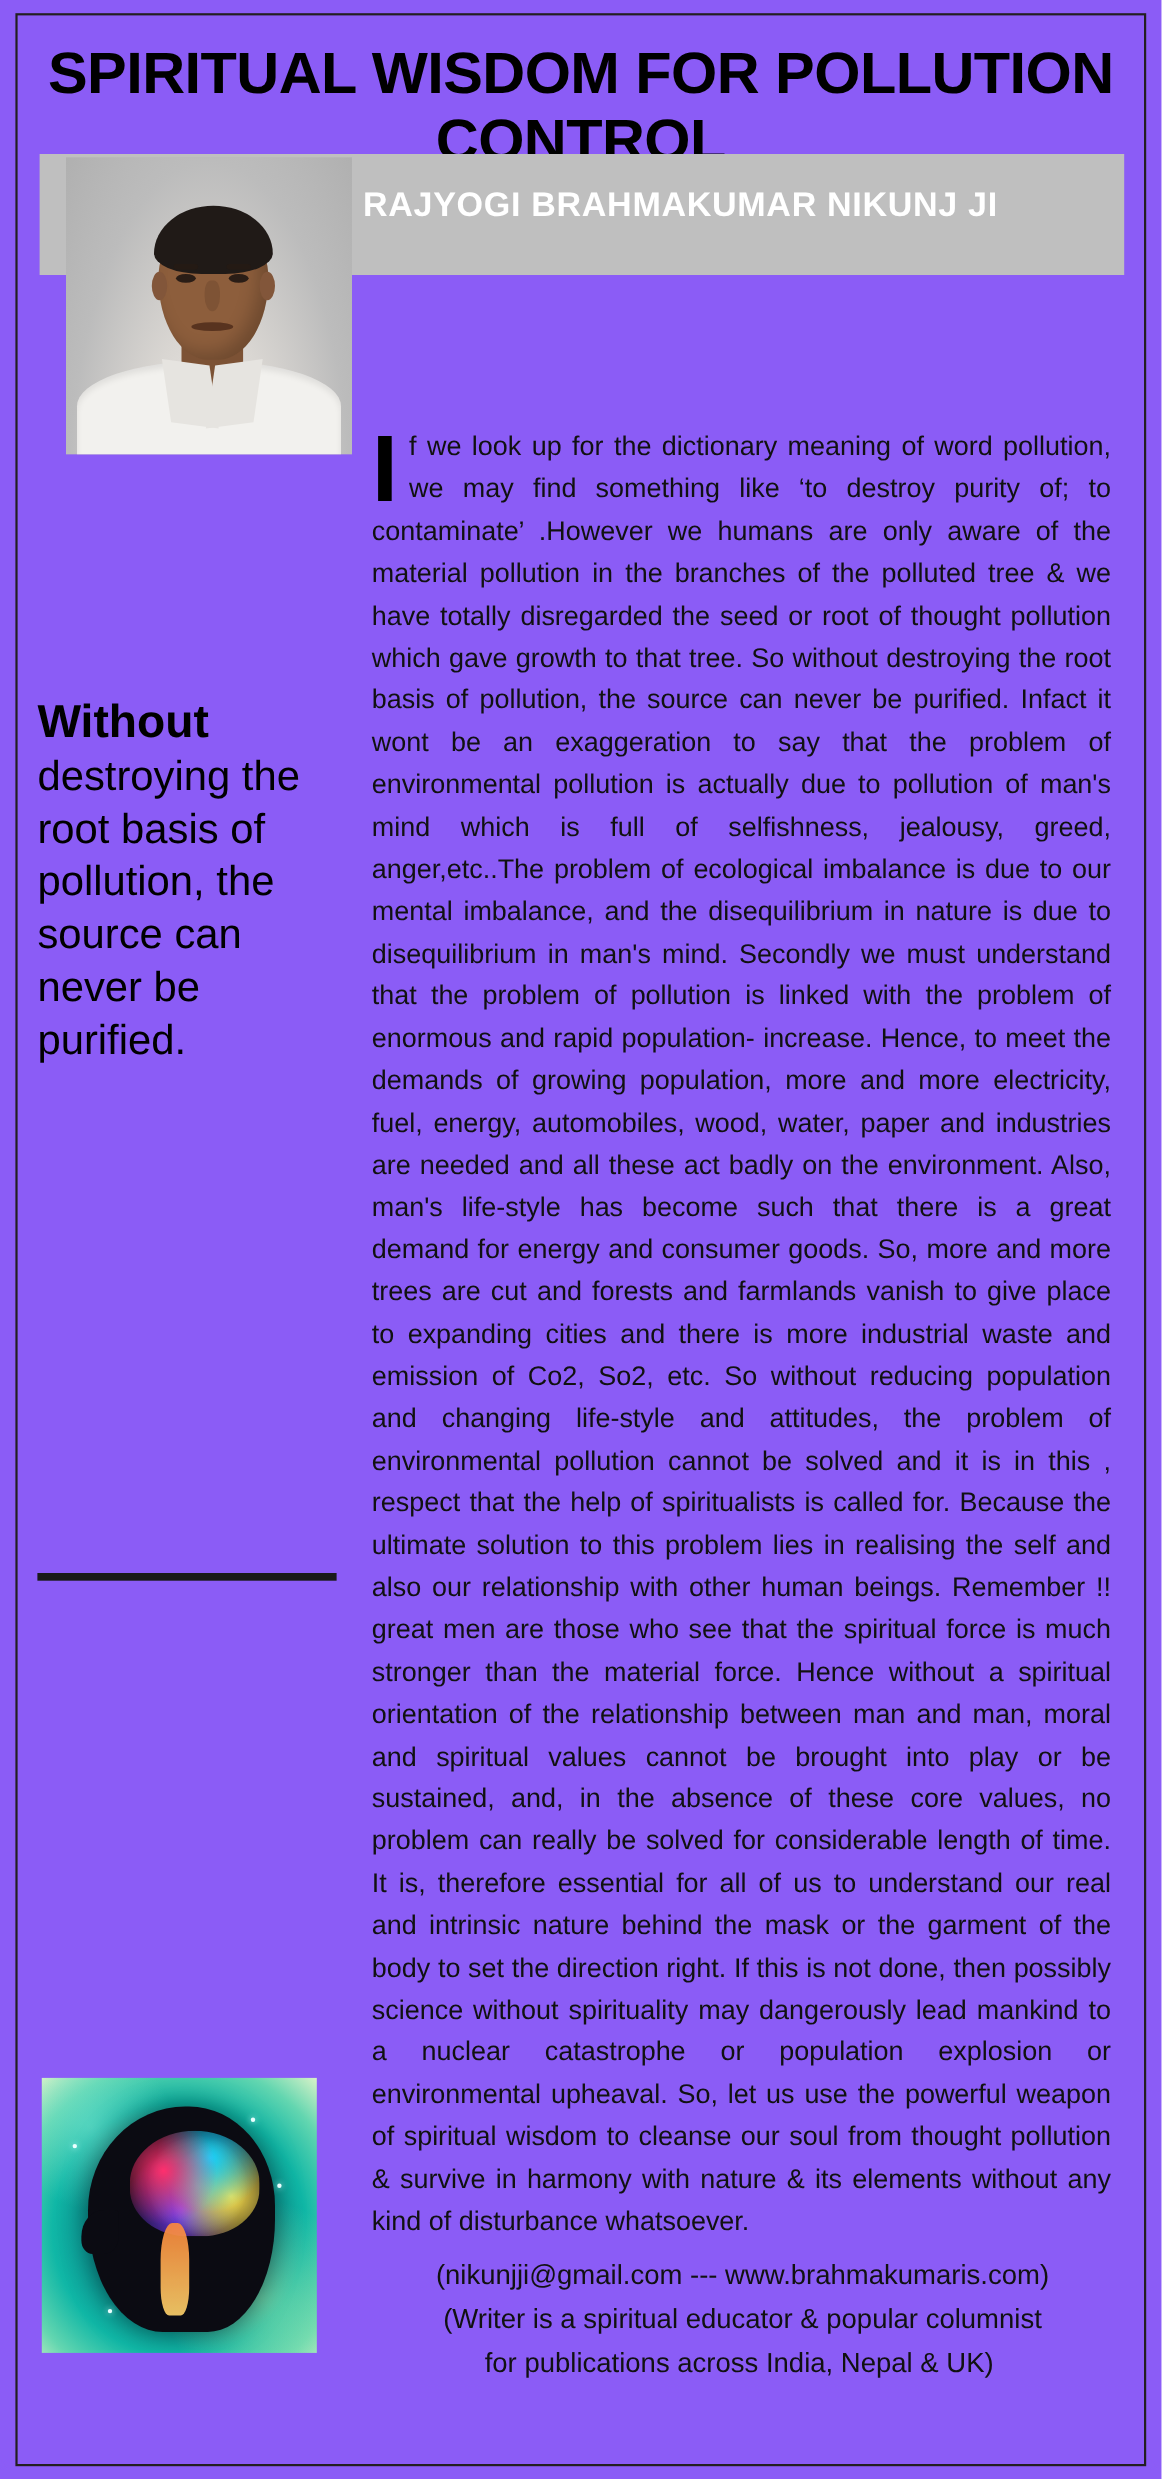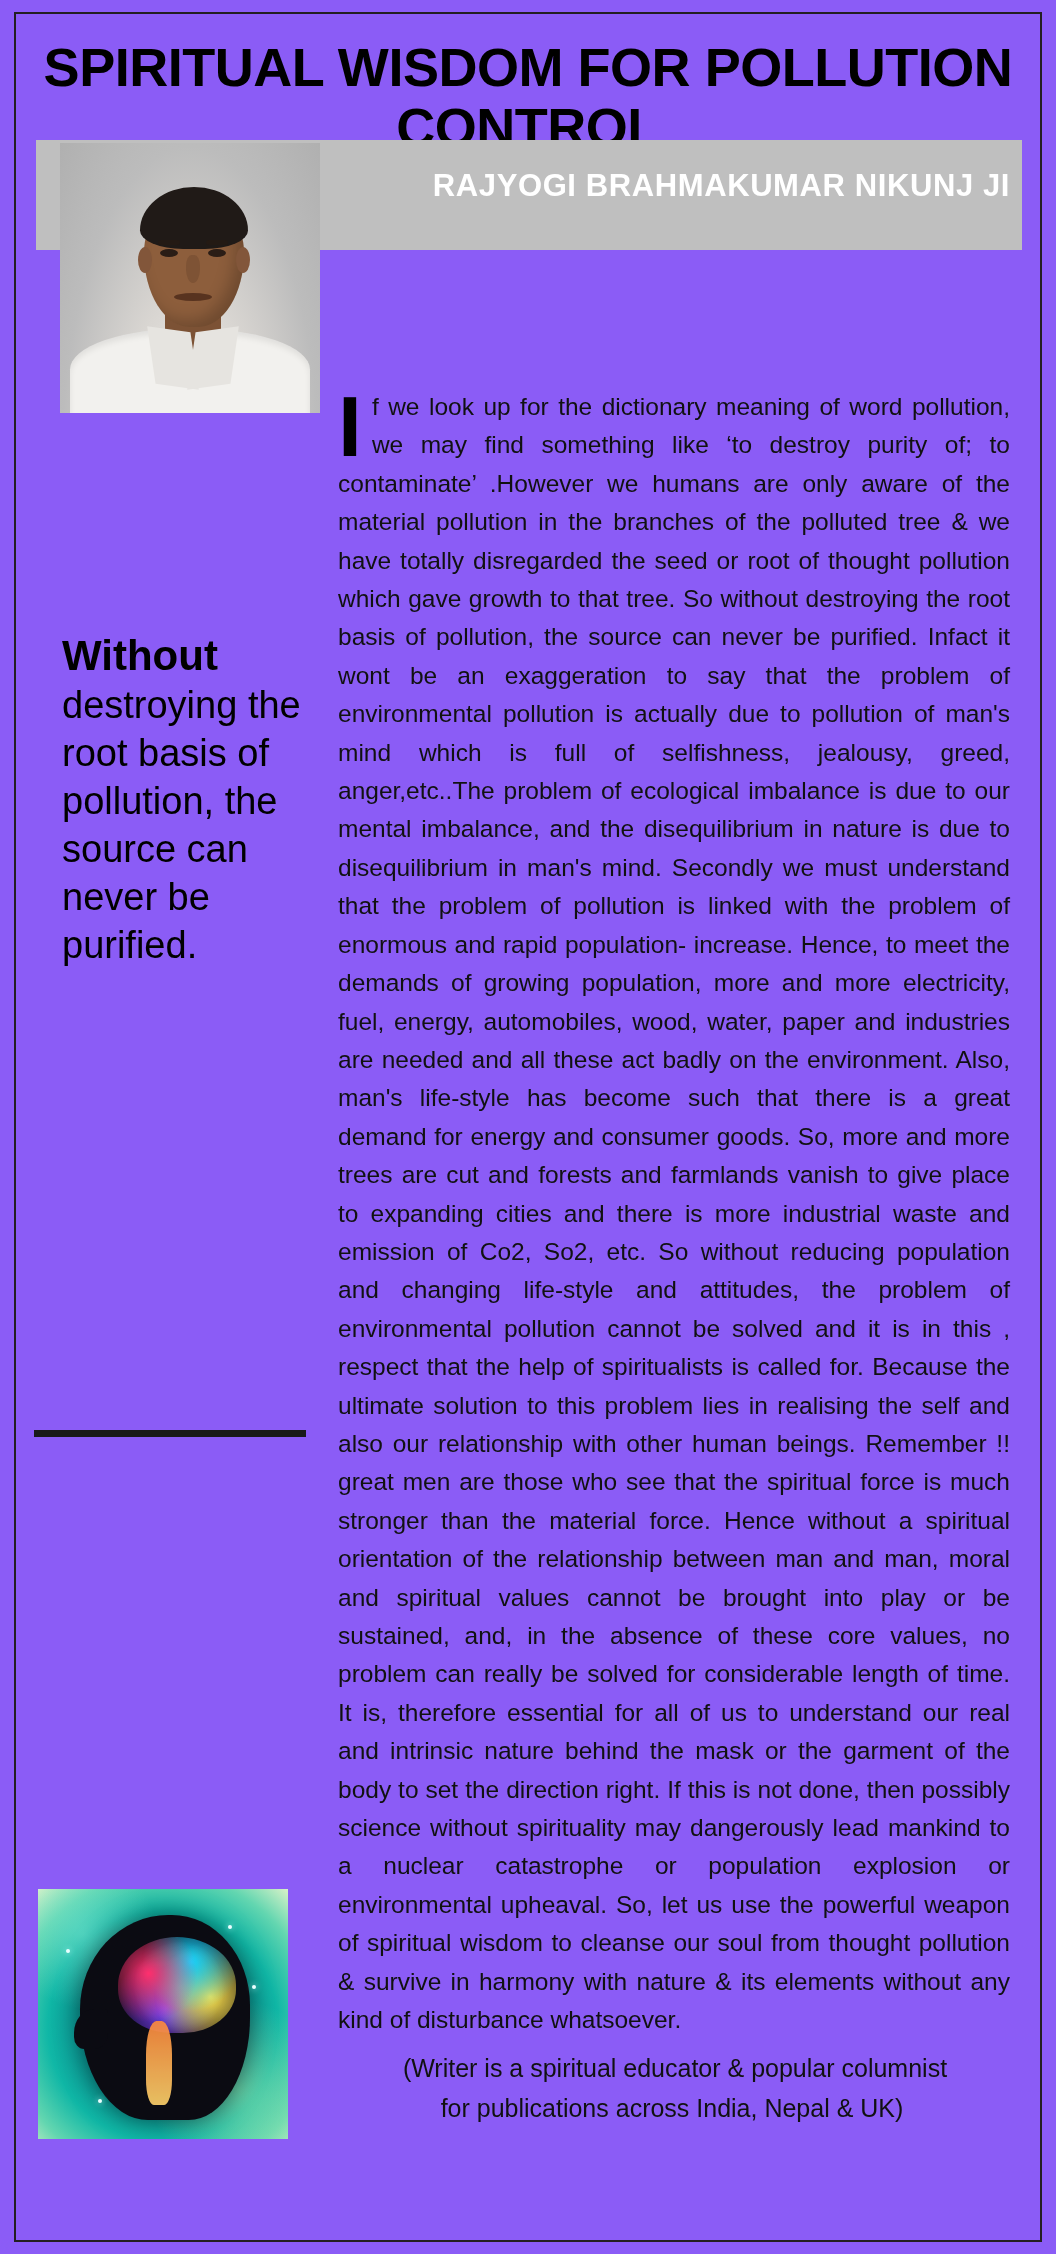--- a/index.html
+++ b/index.html
@@ -52,21 +52,21 @@
     top: 140px;
     width: 986px;
     height: 110px;
     background: #bfbfbf;
   }
   .author-name {
     position: absolute;
     left: 330px;
     top: 166px;
     width: 680px;
-    text-align: right;
+    text-align: left;
     color: #ffffff;
     font-weight: bold;
     font-size: 31px;
     letter-spacing: 0.6px;
     line-height: 40px;
   }
 
   
   .photo {
     position: absolute;
@@ -188,21 +188,20 @@
   
   .pullquote {
     position: absolute;
     left: 34px;
     top: 632px;
     width: 272px;
     color: #000000;
     font-size: 38px;
     line-height: 48px;
     font-weight: 500;
-    margin-left: 28px;
   }
   .pullquote .first {
     font-weight: bold;
     font-size: 42px;
   }
   .quote-rule {
     position: absolute;
     left: 34px;
     top: 1430px;
     width: 272px;
@@ -366,16 +365,17 @@
     <div class="spark" style="left:214px;top:96px;"></div>
     <div class="spark" style="left:60px;top:210px;"></div>
     <div class="spark" style="left:190px;top:36px;"></div>
   </div>
 
   <div class="body-col">
     <span class="dropcap">I</span><span>f we look up for the dictionary meaning of word pollution, we may find something like ‘to destroy purity of; to contaminate’ .However we humans are only aware of the material pollution in the branches of the polluted tree &amp; we have totally disregarded the seed or root of thought pollution which gave growth to that tree. So without destroying the root basis of pollution, the source can never be purified. Infact it wont be an exaggeration to say that the problem of environmental pollution is actually due to pollution of man's mind which is full of selfishness, jealousy, greed, anger,etc..The problem of ecological imbalance is due to our mental imbalance, and the disequilibrium in nature is due to disequilibrium in man's mind. Secondly we must understand that the problem of pollution is linked with the problem of enormous and rapid population- increase. Hence, to meet the demands of growing population, more and more electricity, fuel, energy, automobiles, wood, water, paper and industries are needed and all these act badly on the environment. Also, man's life-style has become such that there is a great demand for energy and consumer goods. So, more and more trees are cut and forests and farmlands vanish to give place to expanding cities and there is more industrial waste and emission of Co2, So2, etc. So without reducing population and changing life-style and attitudes, the problem of environmental pollution cannot be solved and it is in this , respect that the help of spiritualists is called for. Because the ultimate solution to this problem lies in realising the self and also our relationship with other human beings. Remember !! great men are those who see that the spiritual force is much stronger than the material force. Hence without a spiritual orientation of the relationship between man and man, moral and spiritual values cannot be brought into play or be sustained, and, in the absence of these core values, no problem can really be solved for considerable length of time. It is, therefore essential for all of us to understand our real and intrinsic nature behind the mask or the garment of the body to set the direction right. If this is not done, then   possibly science without spirituality may dangerously lead mankind to a nuclear catastrophe or population explosion or environmental upheaval. So, let us use the powerful weapon of spiritual wisdom to cleanse our soul from thought pollution &amp; survive in harmony with nature &amp; its elements without any kind of disturbance whatsoever.</span>
   </div>
 
   <div class="footer">
+    <div>(nikunjji@gmail.com --- www.brahmakumaris.com)</div>
     <div>(Writer is a spiritual educator &amp; popular columnist</div>
     <div class="l3">for publications across India, Nepal &amp; UK)</div>
   </div>
 </div>
 
 </body></html>

